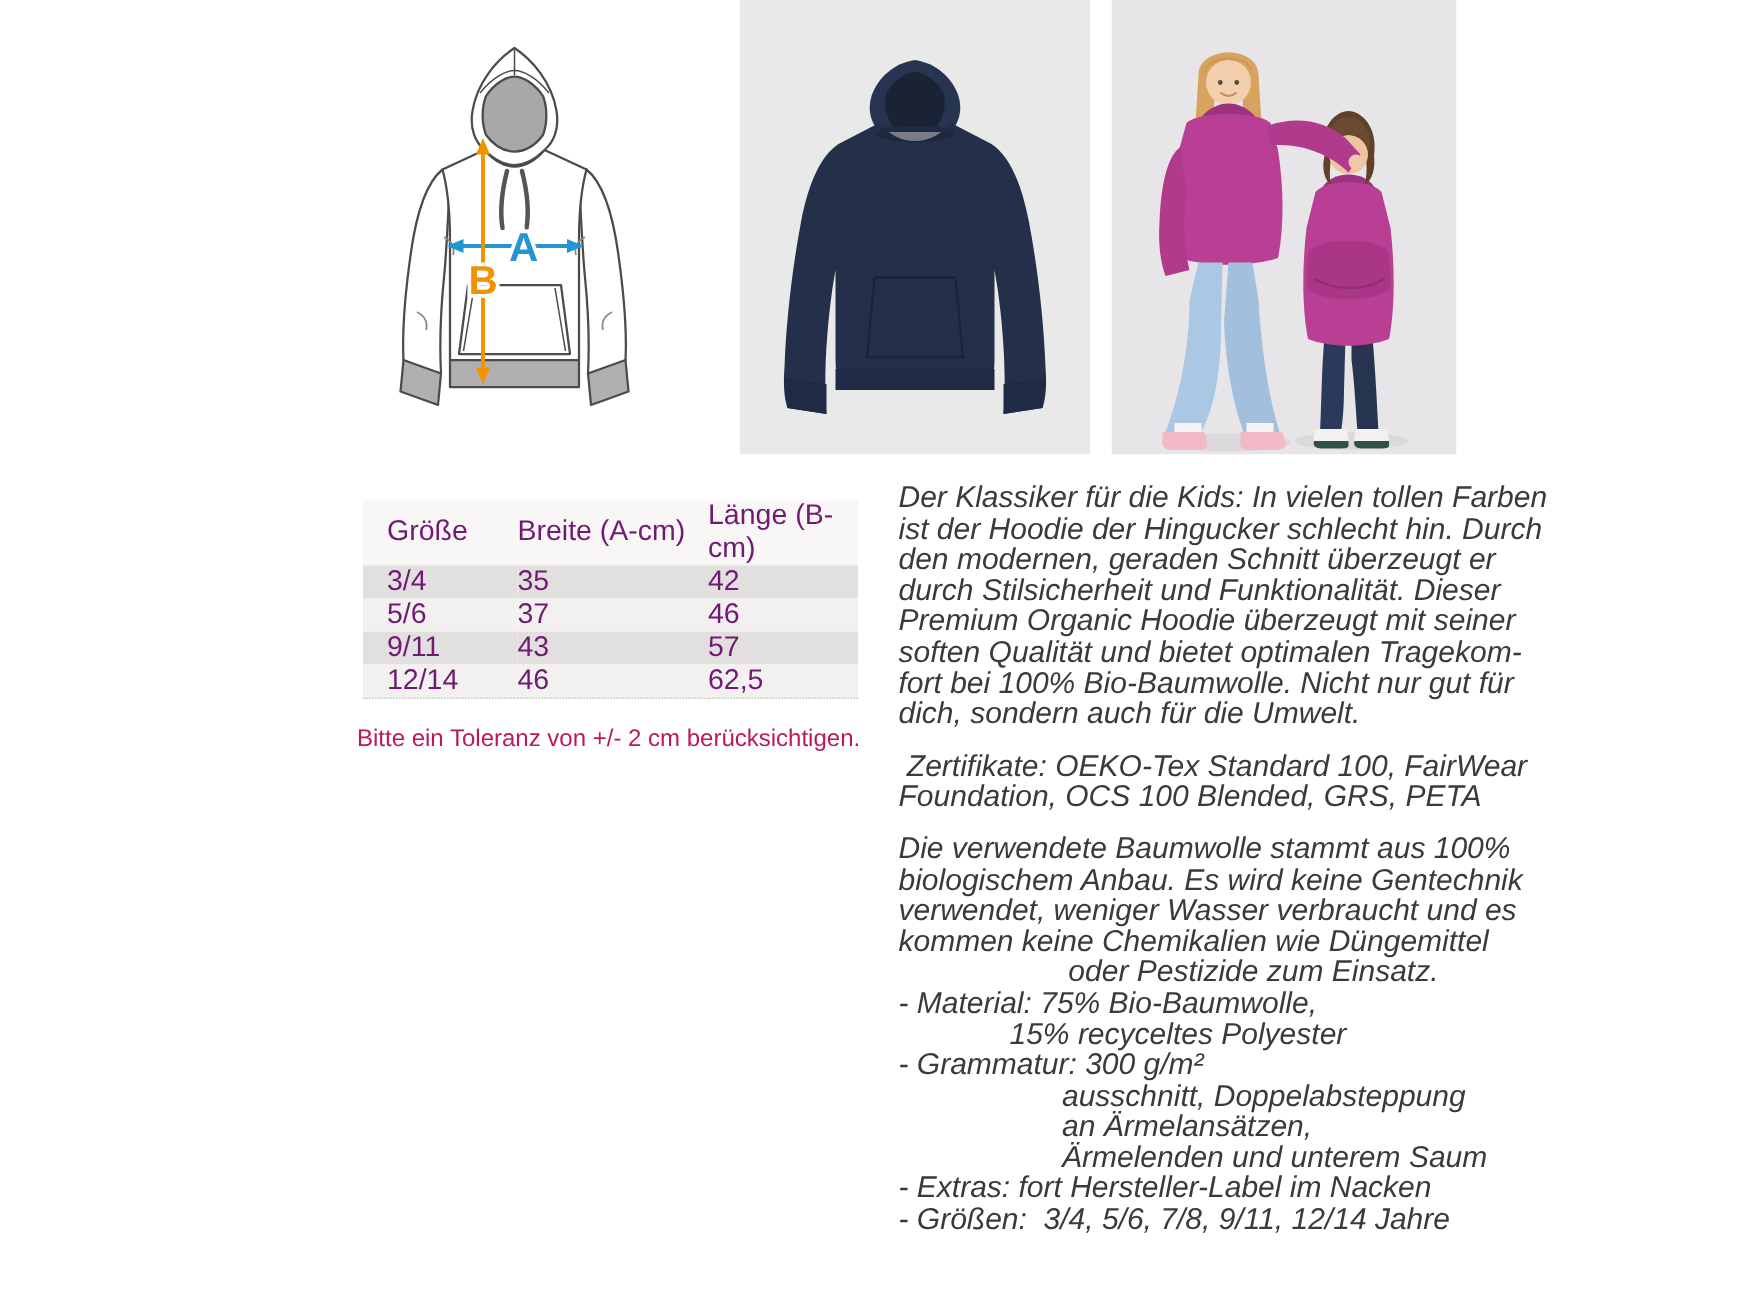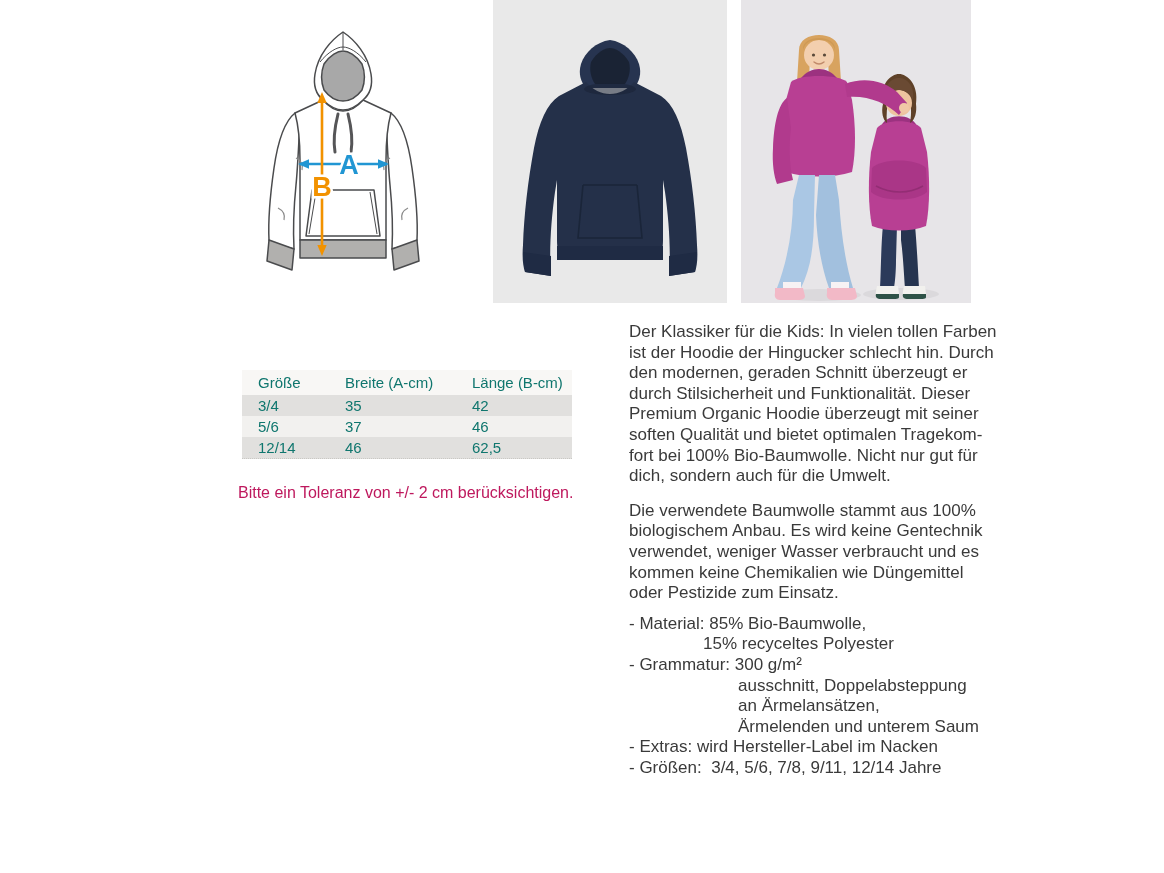--- a/index.html
+++ b/index.html
@@ -6,33 +6,33 @@
   #page{position:relative;width:1164px;height:873px;background:#ffffff;overflow:hidden;
         font-family:"Liberation Sans","DejaVu Sans",sans-serif;color:#3a3a3a;}
   
   .img-block{position:absolute;top:0;}
   #size-diagram{left:238px;top:0;width:224px;height:300px;}
   #product-photo{left:493px;width:234px;height:303px;}
   #models-photo{left:741px;width:230px;height:303px;}
   
   #size-table-wrap{position:absolute;left:242px;top:333px;width:330px;}
   table.size{border-collapse:collapse;table-layout:fixed;width:330px;
-             font-size:15px;color:#0f766e;border-bottom:1px dotted #c9c8c4;margin-top:37px;}
+             font-size:19px;color:#701a75;border-bottom:1px dotted #c9c8c4;}
   table.size col.c1{width:103px;} table.size col.c2{width:127px;} table.size col.c3{width:100px;}
   table.size th{font-weight:normal;text-align:left;background:#f8f7f5;height:25px;padding:0;}
   table.size td{height:21px;padding:0;}
   table.size th:first-child, table.size td:first-child{padding-left:16px;}
   table.size tbody tr:nth-child(odd){background:#e1e0de;}
   table.size tbody tr:nth-child(even){background:#f2f1ef;}
   #tolerance-note{position:absolute;left:238px;top:484px;font-size:16px;color:#be185d;}
   
-  #description{position:absolute;left:629px;top:322px;width:360px;
-               font-size:17px;line-height:20.6px;color:#3a3a3a;}
+  #description{position:absolute;left:599px;top:322px;width:360px;
+               font-size:20px;line-height:20.6px;color:#3a3a3a;font-style:italic;}
   #description .para{margin:0 0 14px 0;white-space:pre;}
-  #description .para.tight{margin-bottom:10px;}
+  #description .para.tight{margin-bottom:0;text-align:right;}
   #details-list{margin:0;}
   .detail-line{white-space:pre;height:20.6px;}
   .detail-line.indent-1{padding-left:74px;}
   .detail-line.indent-2{padding-left:109px;}
 </style>
 </head>
 <body>
 
 <div id="page">
 
@@ -168,49 +168,56 @@
             <td>3/4</td>
             <td>35</td>
             <td>42</td>
           </tr>
           <tr>
             <td>5/6</td>
             <td>37</td>
             <td>46</td>
           </tr>
           <tr>
+            <td>9/11</td>
+            <td>43</td>
+            <td>57</td>
+          </tr>
+          <tr>
             <td>12/14</td>
             <td>46</td>
             <td>62,5</td>
           </tr>
         </tbody>
     </table>
   </div>
 
   <div id="tolerance-note">Bitte ein Toleranz von +/- 2 cm berücksichtigen.</div>
 
   <div id="description">
     <p class="para">Der Klassiker für die Kids: In vielen tollen Farben
 ist der Hoodie der Hingucker schlecht hin. Durch
 den modernen, geraden Schnitt überzeugt er
 durch Stilsicherheit und Funktionalität. Dieser
 Premium Organic Hoodie überzeugt mit seiner
 soften Qualität und bietet optimalen Tragekom-
 fort bei 100% Bio-Baumwolle. Nicht nur gut für
 dich, sondern auch für die Umwelt.</p>
+    <p class="para"> Zertifikate: OEKO-Tex Standard 100, FairWear
+Foundation, OCS 100 Blended, GRS, PETA</p>
     <p class="para tight">Die verwendete Baumwolle stammt aus 100%
 biologischem Anbau. Es wird keine Gentechnik
 verwendet, weniger Wasser verbraucht und es
 kommen keine Chemikalien wie Düngemittel
 oder Pestizide zum Einsatz.</p>
     <div id="details-list">
-        <div class="detail-line indent-0">- Material: 85% Bio-Baumwolle,</div>
+        <div class="detail-line indent-0">- Material: 75% Bio-Baumwolle,</div>
         <div class="detail-line indent-1">15% recyceltes Polyester</div>
         <div class="detail-line indent-0">- Grammatur: 300 g/m²</div>
         <div class="detail-line indent-2">ausschnitt, Doppelabsteppung</div>
         <div class="detail-line indent-2">an Ärmelansätzen,</div>
         <div class="detail-line indent-2">Ärmelenden und unterem Saum</div>
-        <div class="detail-line indent-0">- Extras: wird Hersteller-Label im Nacken</div>
+        <div class="detail-line indent-0">- Extras: fort Hersteller-Label im Nacken</div>
         <div class="detail-line indent-0">- Größen:  3/4, 5/6, 7/8, 9/11, 12/14 Jahre</div>
       </div>
   </div>
 
 </div>
 
 </body></html>

